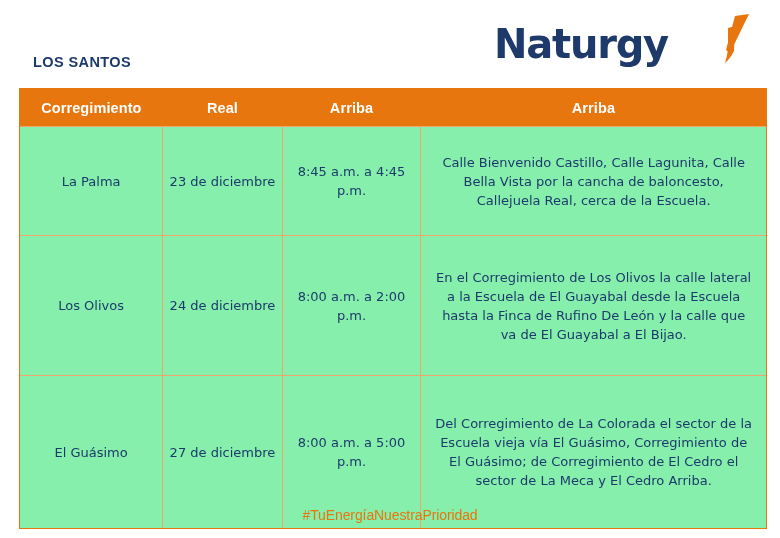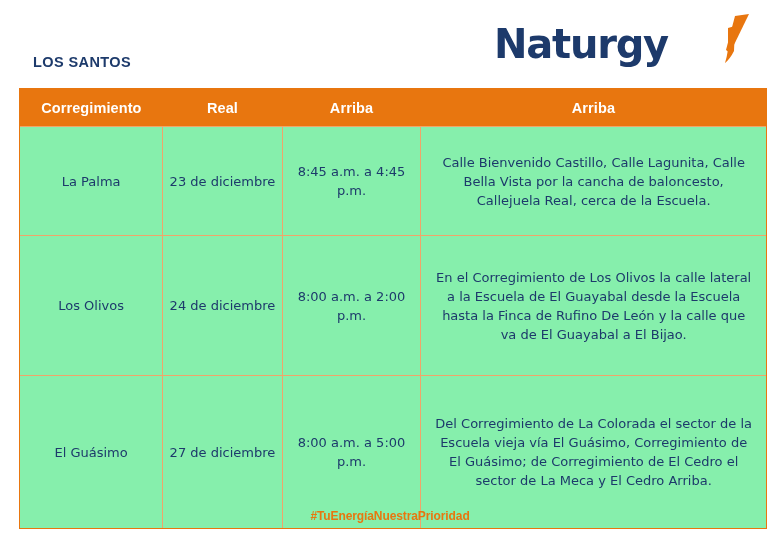--- a/index.html
+++ b/index.html
@@ -117,22 +117,22 @@
   
   .footer {
     position: absolute;
     left: 0;
     top: 506px;
     width: 780px;
     text-align: center;
   }
   .hashtag {
     font-family: "Liberation Sans", sans-serif;
-    font-size: 12px;
-    font-weight: bold;
+    font-size: 14px;
+    font-weight: normal;
     color: #e8760f;
     letter-spacing: -0.1px;
   }
 </style>
 </head>
 <body>
 
 <div class="header">
 
   <div class="region-title">LOS SANTOS</div>

